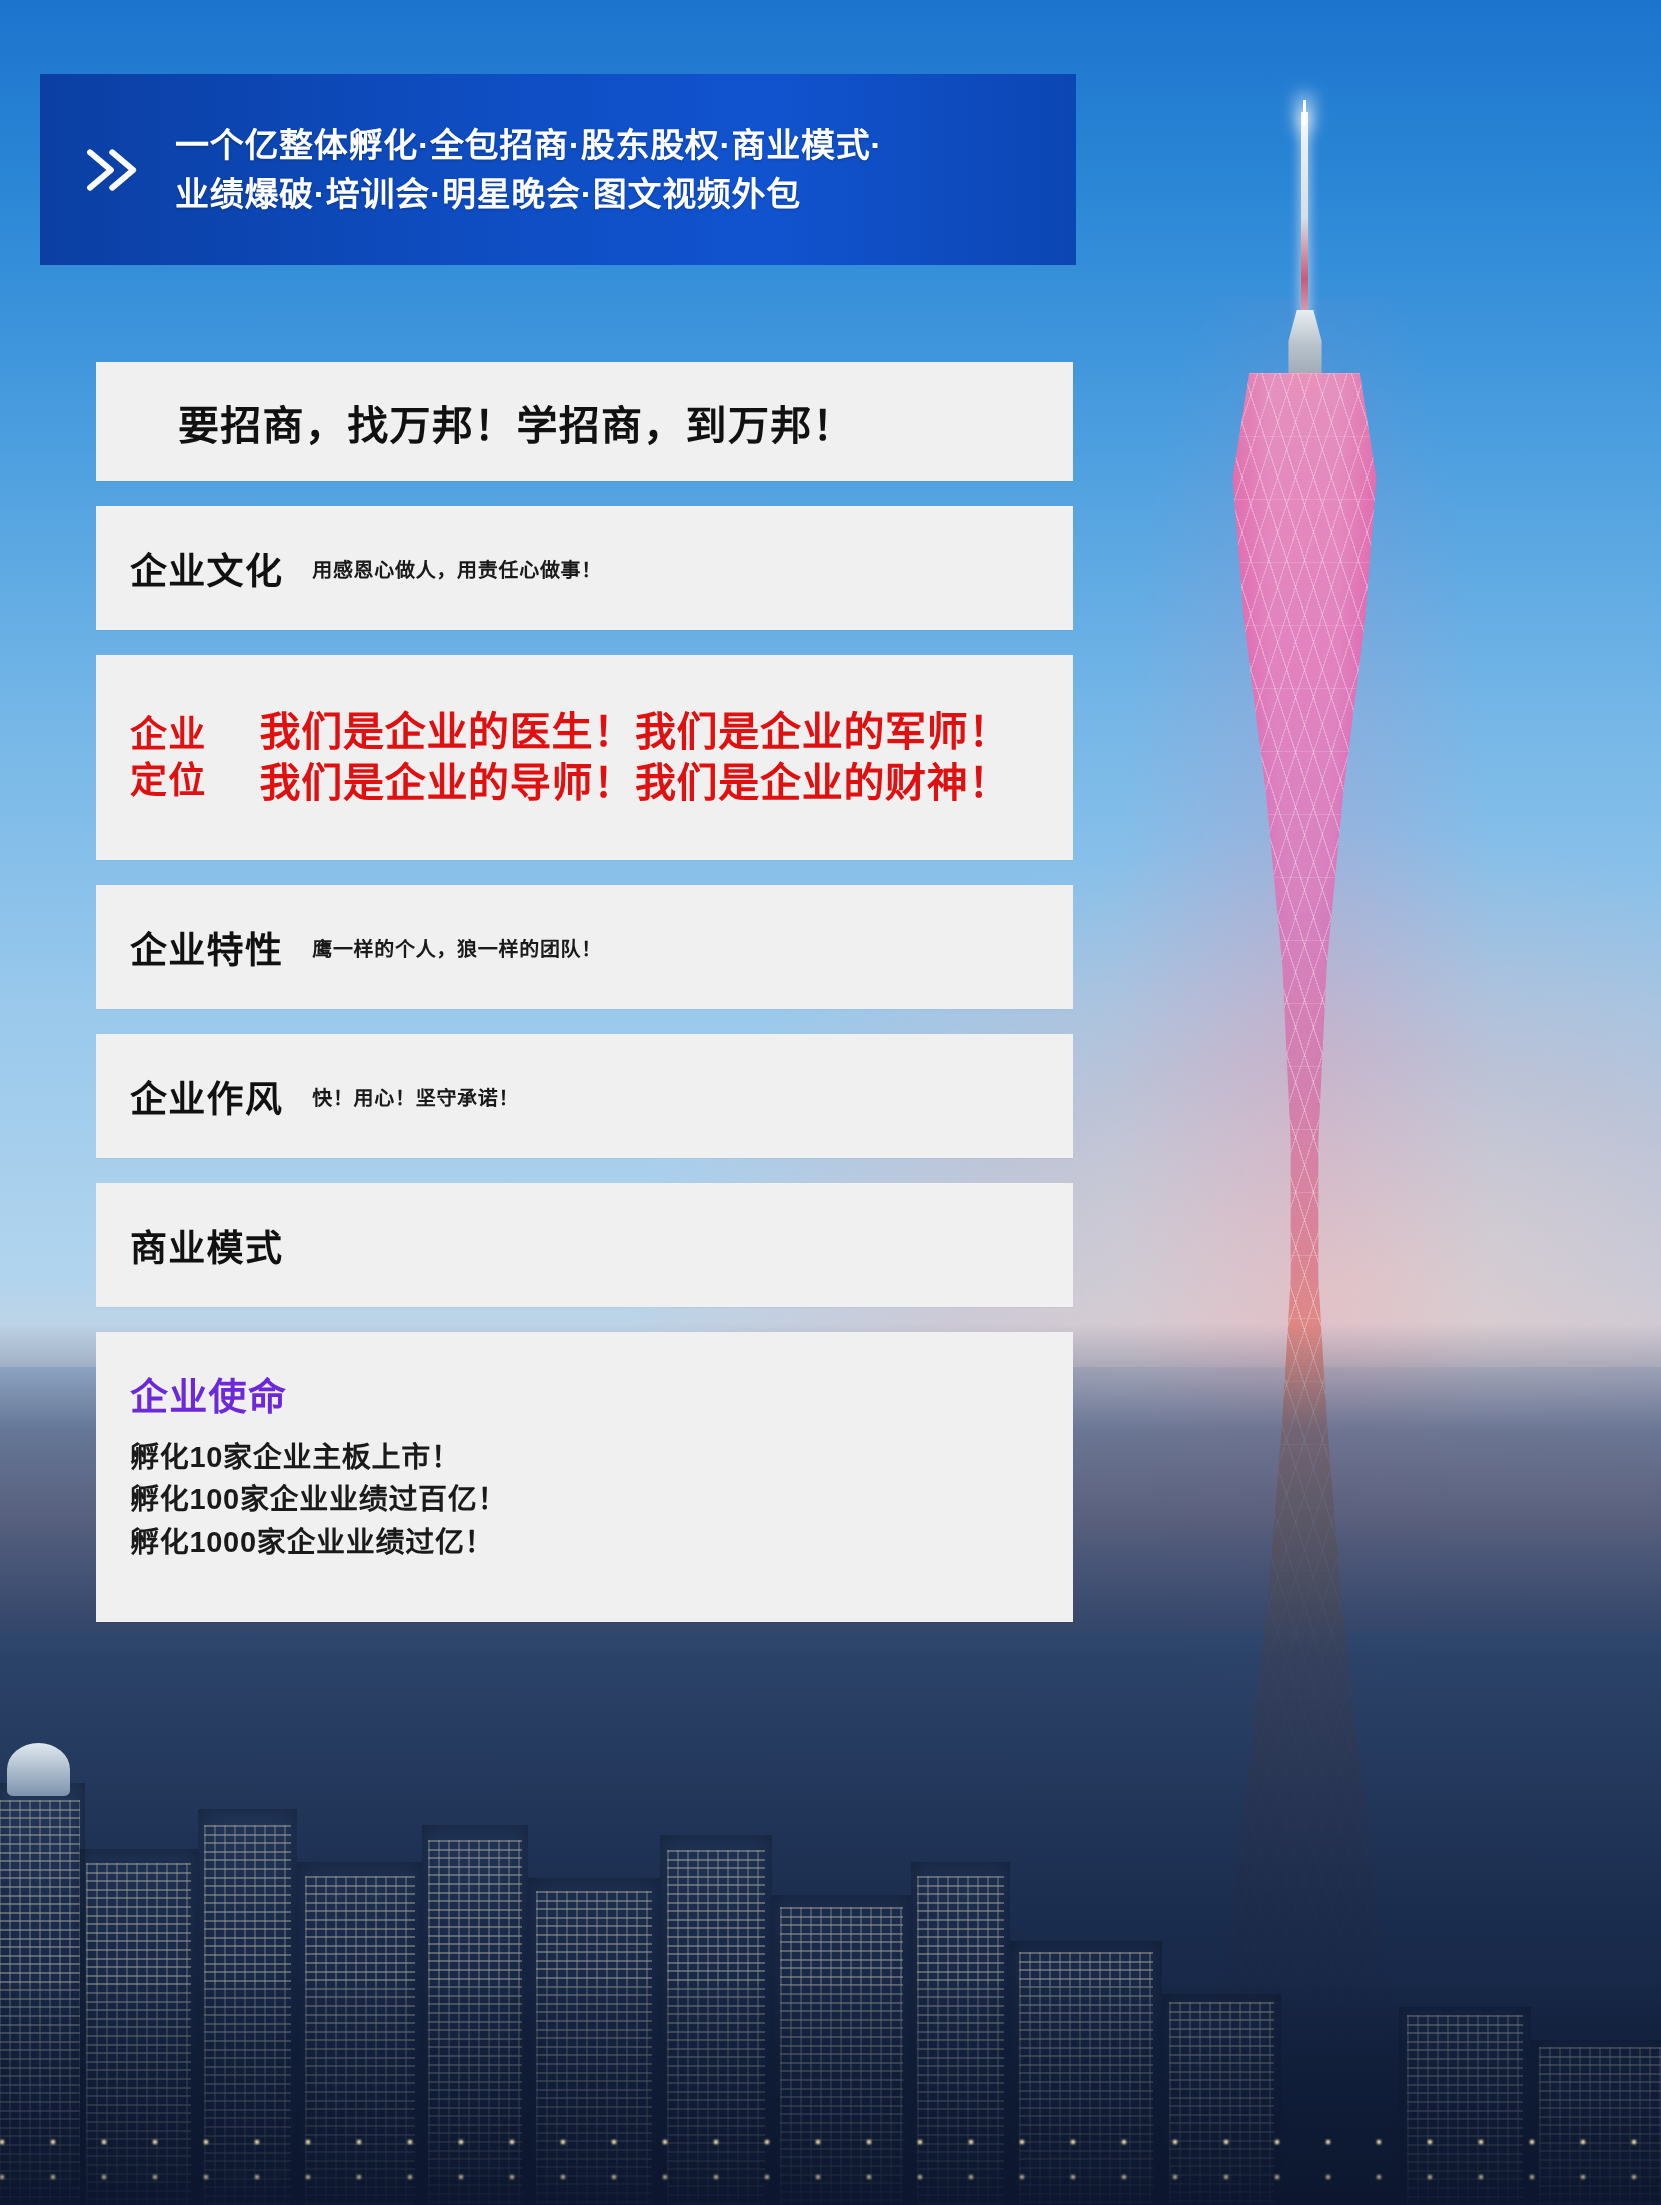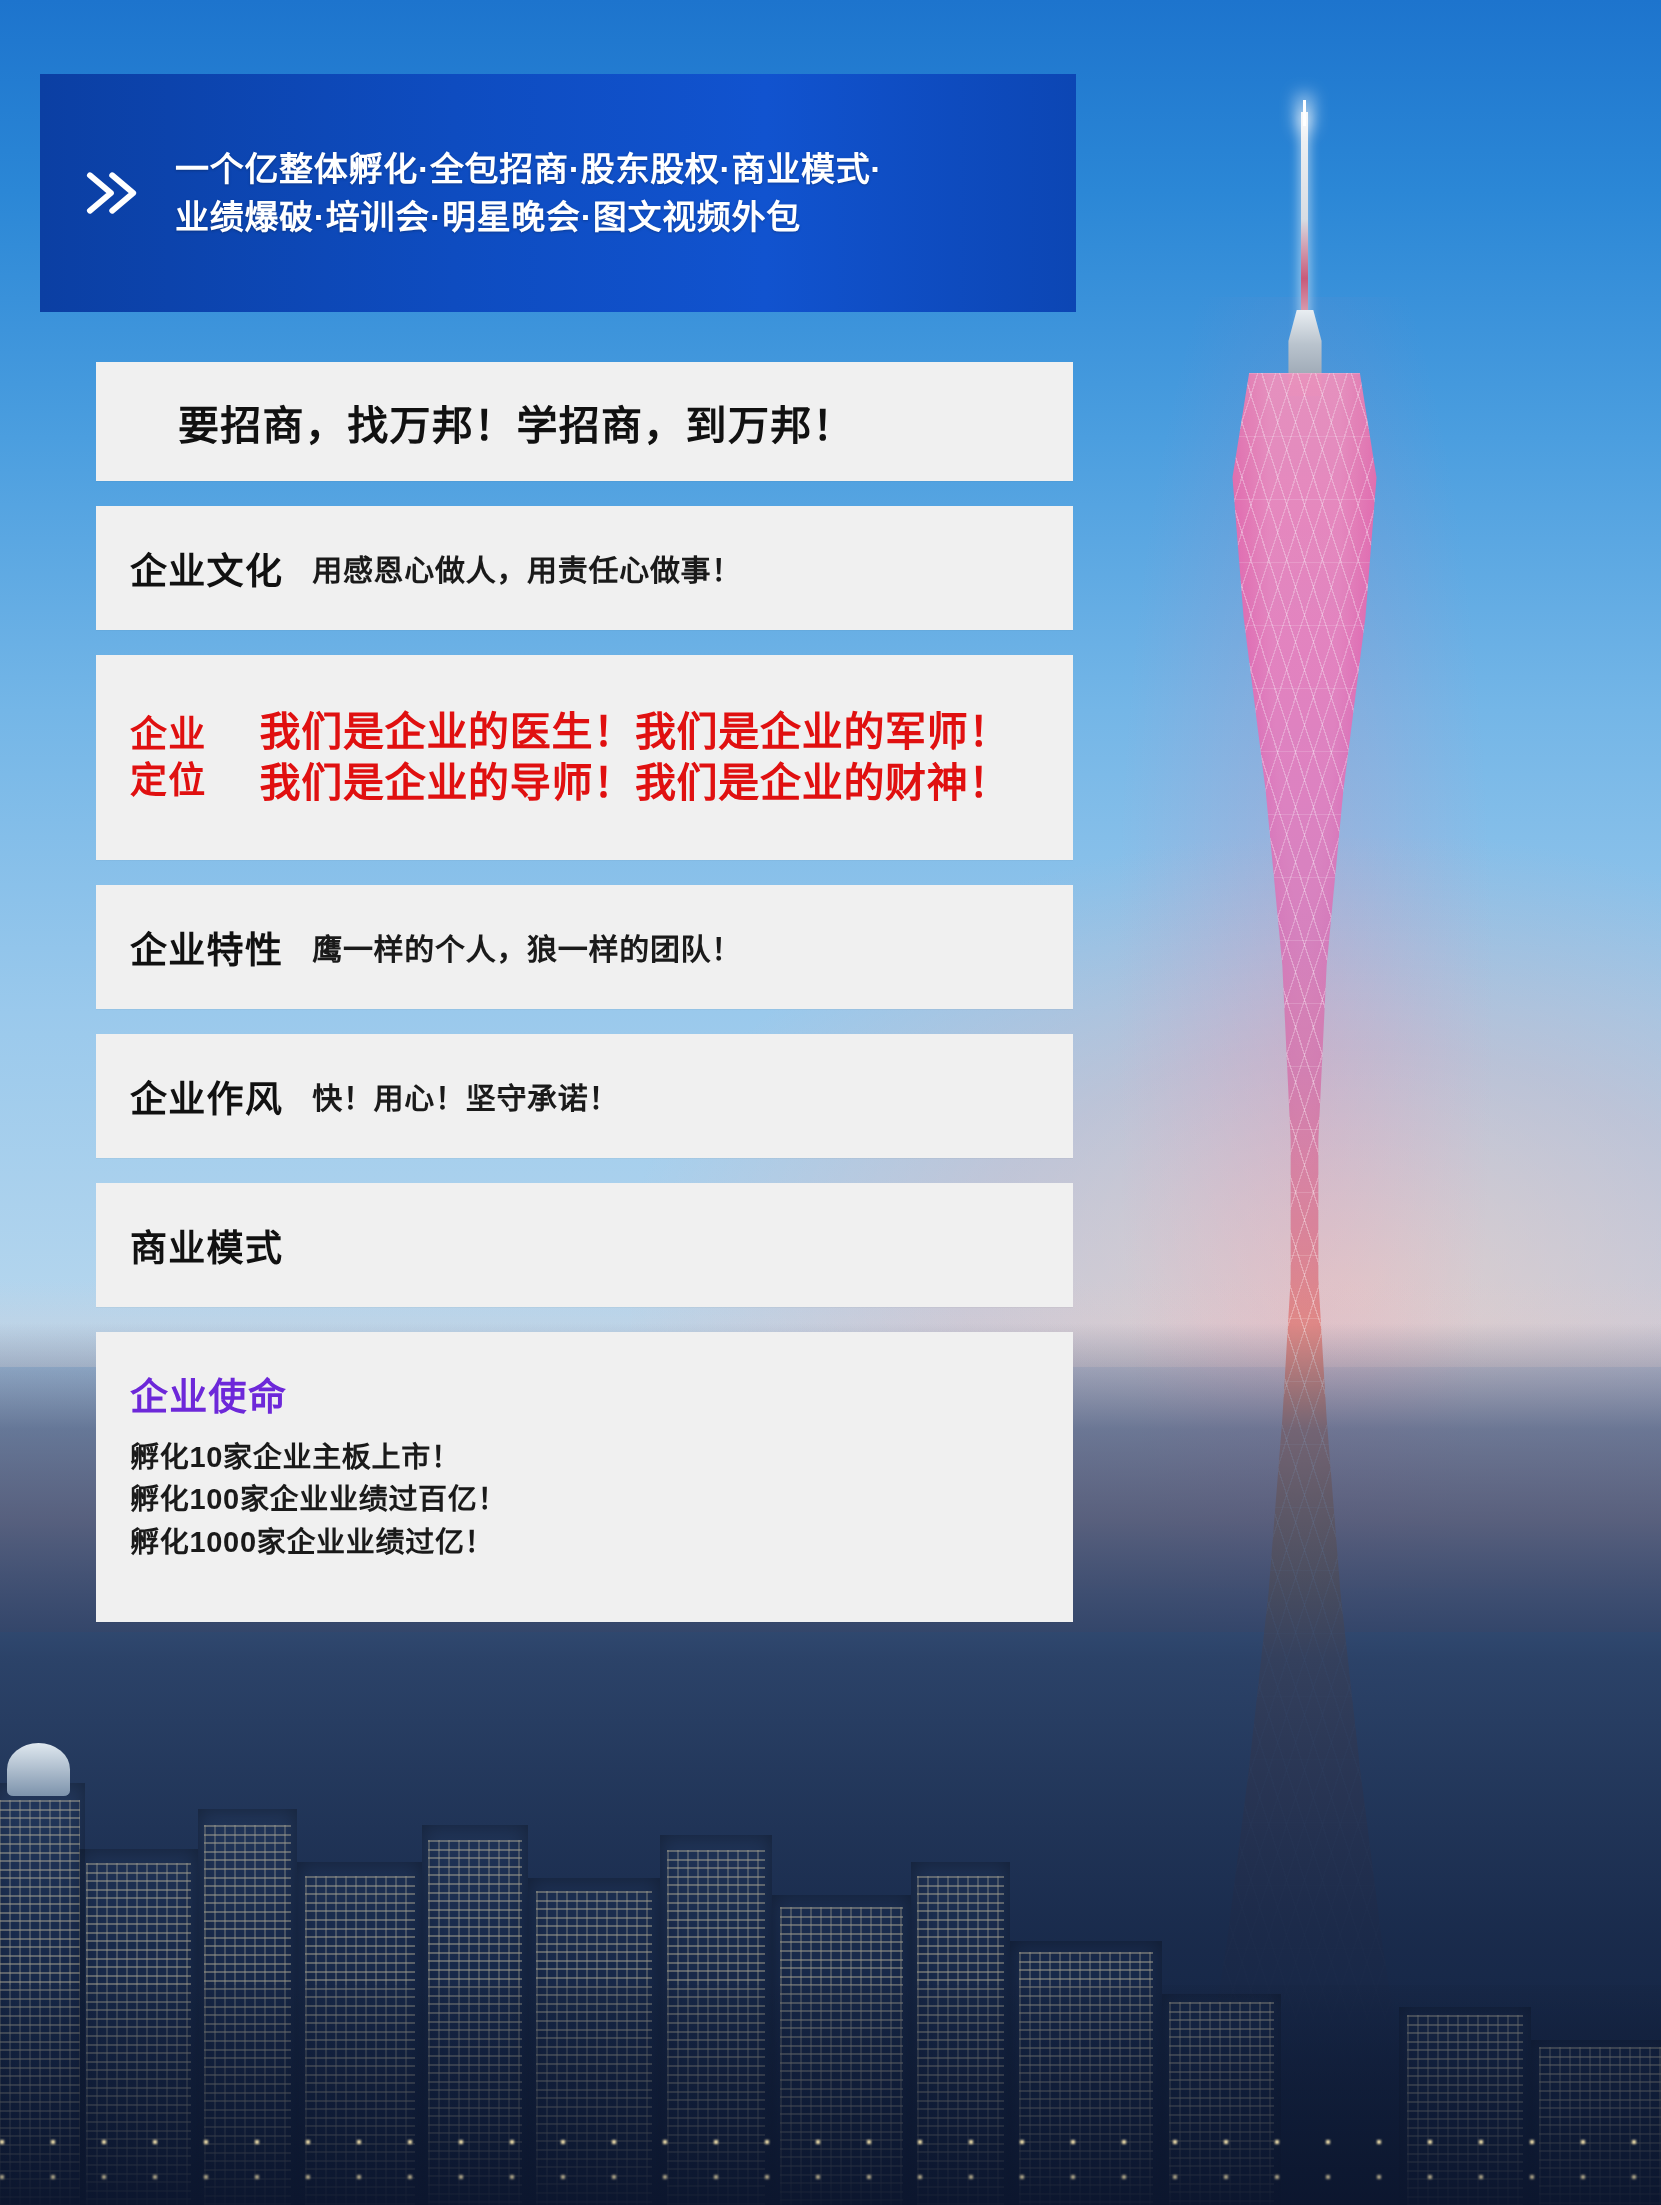--- a/index.html
+++ b/index.html
@@ -200,21 +200,21 @@
     background: linear-gradient(to bottom, rgba(60,110,190,0.75), rgba(24,48,96,0.95));
     clip-path: polygon(8% 0, 92% 0, 100% 100%, 0 100%);
   }
 
   
   .banner {
     position: absolute;
     left: 40px;
     top: 74px;
     width: 1036px;
-    height: 238px;
+    height: 191px;
     background: linear-gradient(to right, #0b3fa3 0%, #0e4cc0 40%, #1153cf 70%, #0c46b4 100%);
     display: flex;
     align-items: center;
     padding: 0 26.4px 0 46px;
   }
   .banner-chevrons {
     flex: 0 0 auto;
     margin-right: 30px;
     display: flex;
     align-items: center;
@@ -258,21 +258,21 @@
     margin-left: 48px;
   }
   .card-label {
     font-size: 37px;
     font-weight: 700;
     color: #111111;
     letter-spacing: 1.3px;
     flex: 0 0 auto;
   }
   .card-value {
-    font-size: 30px;
+    font-size: 20px;
     font-weight: 700;
     color: #1a1a1a;
     margin-left: 29px;
     letter-spacing: 0.7px;
   }
 
   .card-label-red {
     font-size: 37px;
     font-weight: 700;
     color: #e01010;

